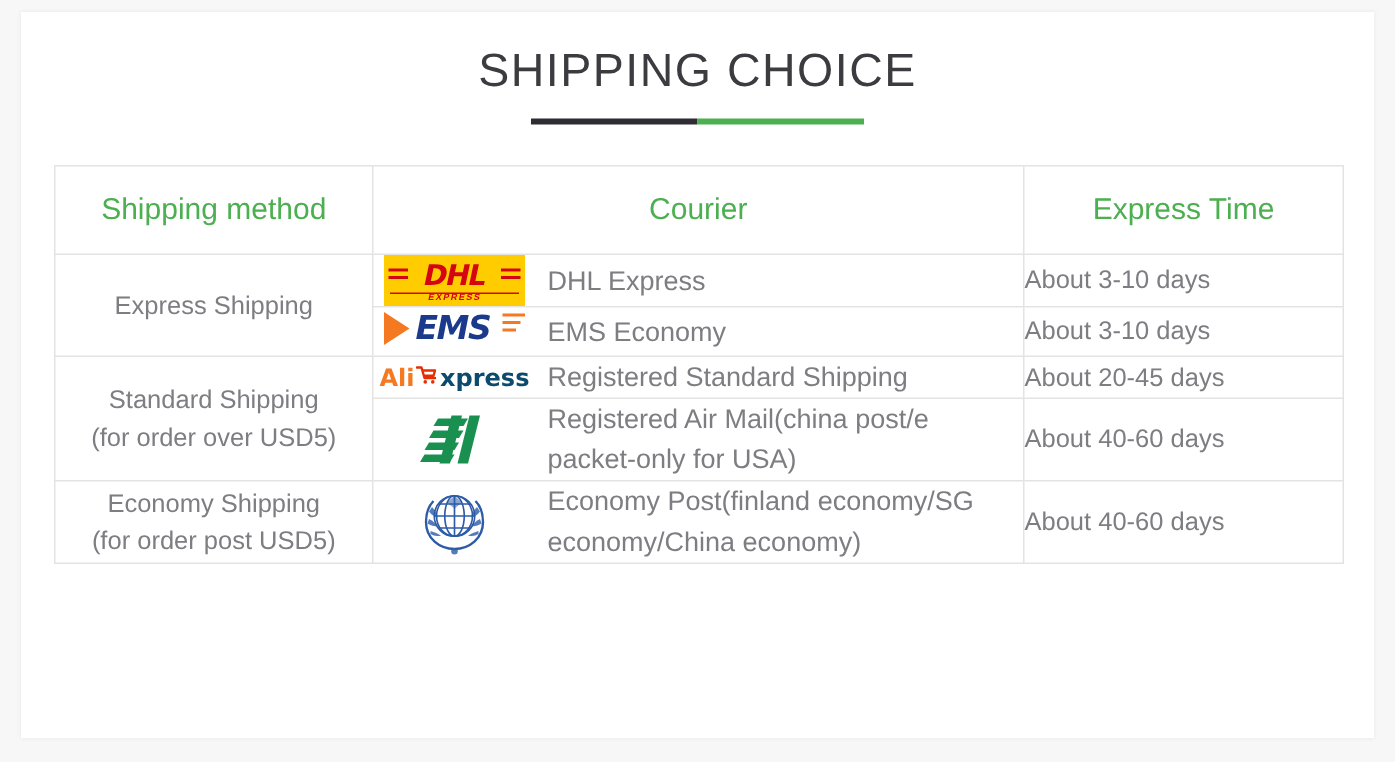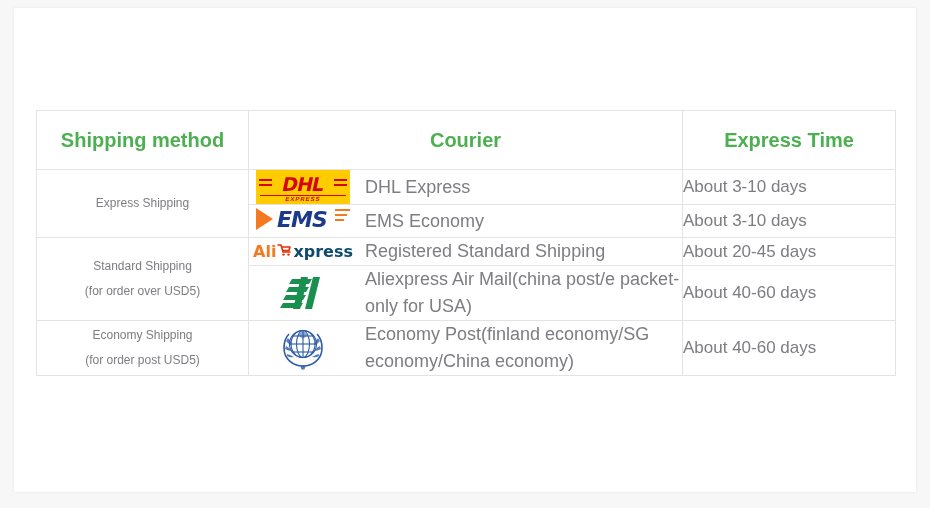--- a/index.html
+++ b/index.html
@@ -56,28 +56,28 @@
     vertical-align: middle;
   }
   .col-method { width: 212px; }
   .col-courier { width: 434px; }
   .col-time { width: 213px; }
 
   thead th {
     height: 58px;
     color: #4CAF50;
     font-size: 20px;
-    font-weight: 700;
+    font-weight: 400;
     text-align: center;
   }
 
   .method-cell {
     text-align: center;
     color: #7d7d82;
-    font-size: 12px;
+    font-size: 17px;
     line-height: 25px;
     padding: 6px 4px;
   }
   .time-cell {
     text-align: left;
     color: #7d7d82;
     font-size: 17px;
     padding: 6px 4px;
   }
   .courier-cell {
@@ -206,20 +206,27 @@
 
   
   .logo-cpost { width: 50px; height: 44px; }
   .logo-un { width: 54px; height: 54px; }
 </style>
 </head>
 <body>
 
 <div id="card">
 
+  <div id="title-block">
+    <div id="page-title">SHIPPING CHOICE</div>
+    <div id="title-underline">
+      <span class="ul-dark"></span>
+      <span class="ul-green"></span>
+    </div>
+  </div>
 
   <table id="ship-table">
     <colgroup>
       <col class="col-method">
         <col class="col-courier">
         <col class="col-time">
     </colgroup>
     <thead>
       <tr>
         <th>Shipping method</th>
@@ -305,21 +312,21 @@
                     <path d="M14 8 L34 8 L31 13 L11 13 Z"></path>
                     <path d="M11 16 L31 16 L28 21 L8 21 Z"></path>
                     <path d="M8 24 L28 24 L25 29 L5 29 Z"></path>
                     <path d="M5 32 L25 32 L22 37 L2 37 Z"></path>
                     <path d="M23 6 L30 6 L22 38 L15 38 Z"></path>
                     <path d="M35 6 L42 6 L34 38 L27 38 Z"></path>
                   </g>
                 </svg>
               </span>
             </span>
-            <span class="courier-label">Aliexpress Air Mail(china post/e packet-only for USA)</span>
+            <span class="courier-label">Registered Air Mail(china post/e packet-only for USA)</span>
           </div>
         </td>
         <td class="time-cell">About 40-60 days</td>
       </tr>
 
       <tr>
         <td class="method-cell">
           <div>Economy Shipping</div>
           <div>(for order post USD5)</div>
         </td>

